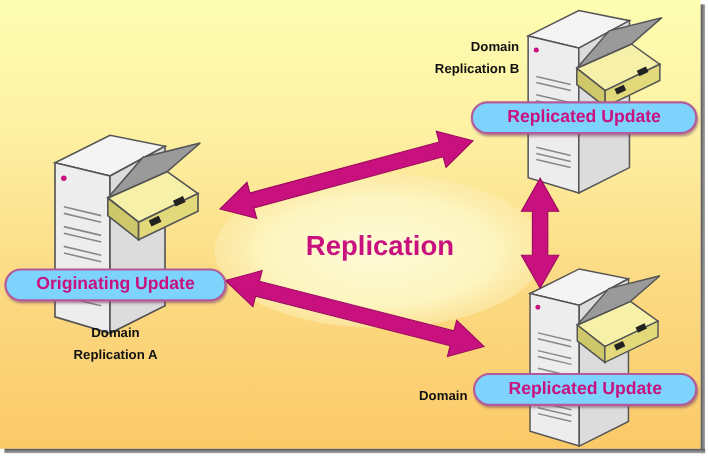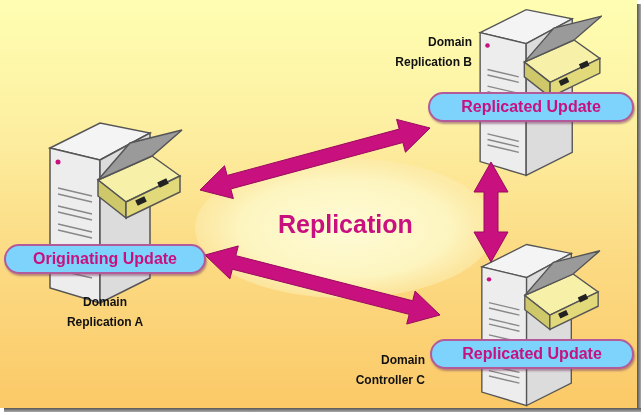--- a/index.html
+++ b/index.html
@@ -84,14 +84,13 @@
 
 <div class="pill" style="left:428px; top:92px; width:206px;">Replicated Update</div>
 <div class="label" style="left:352px; top:32px; width:120px; text-align:right;">
   <div>Domain</div>
   <div>Replication B</div>
 </div>
 
 <div class="pill" style="left:430px; top:339px; width:204px;">Replicated Update</div>
 <div class="label" style="left:305px; top:350px; width:120px; text-align:right;">
   <div>Domain</div>
-  <div>Controller C</div>
 </div>
 
 </body></html>

